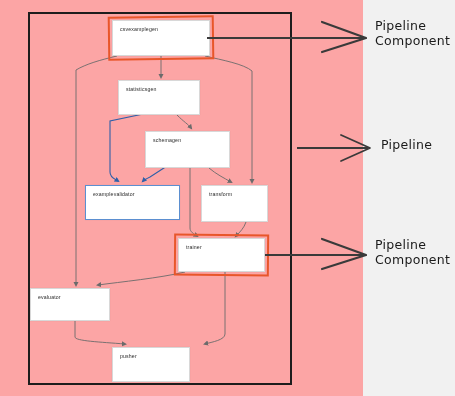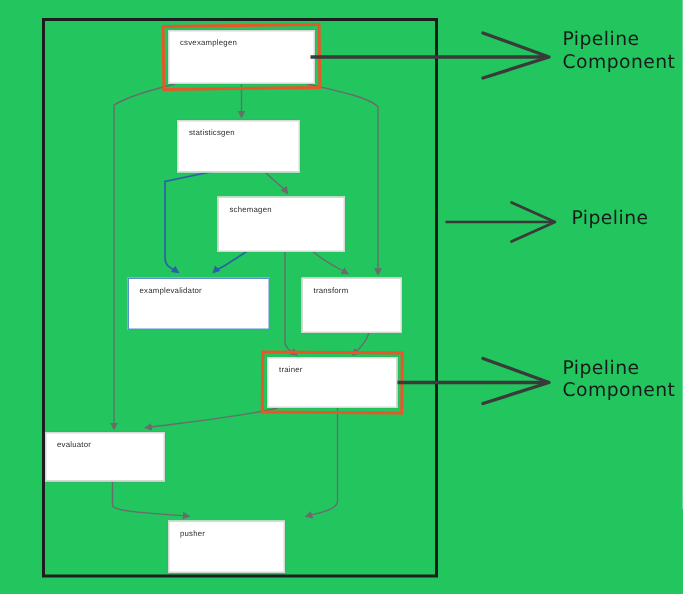--- a/index.html
+++ b/index.html
@@ -11,23 +11,23 @@
   body {
     width: 455px;
     height: 396px;
     overflow: hidden;
     font-family: "Liberation Sans", sans-serif;
     position: relative;
   }
   #canvas {
     position: absolute;
     left: 0; top: 0;
-    width: 455px;
+    width: 363px;
     height: 396px;
-    background: #22c55e;
+    background: #fca5a5;
   }
   svg.layer {
     position: absolute;
     left: 0; top: 0;
     width: 455px;
     height: 396px;
     overflow: visible;
   }
   .node {
     position: absolute;

